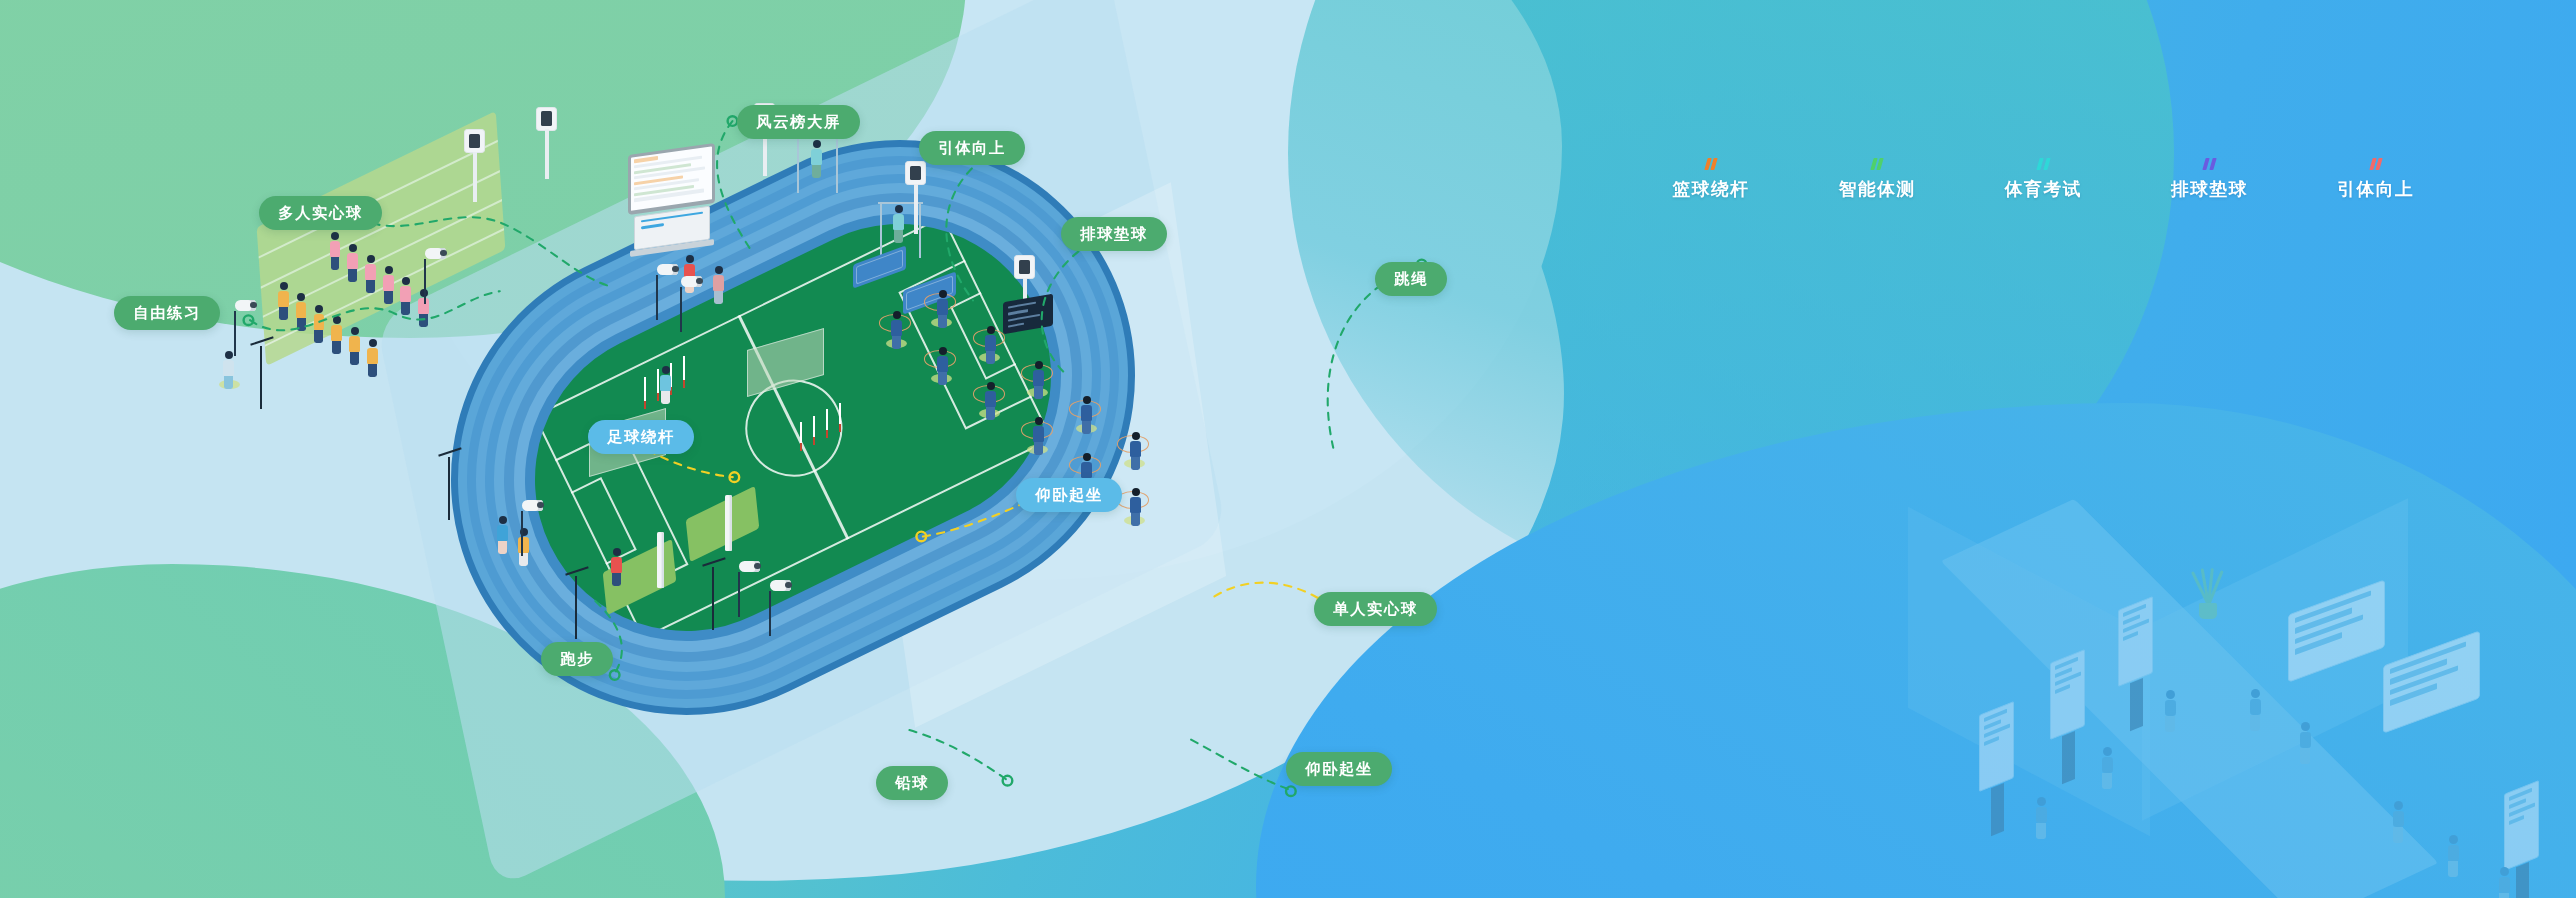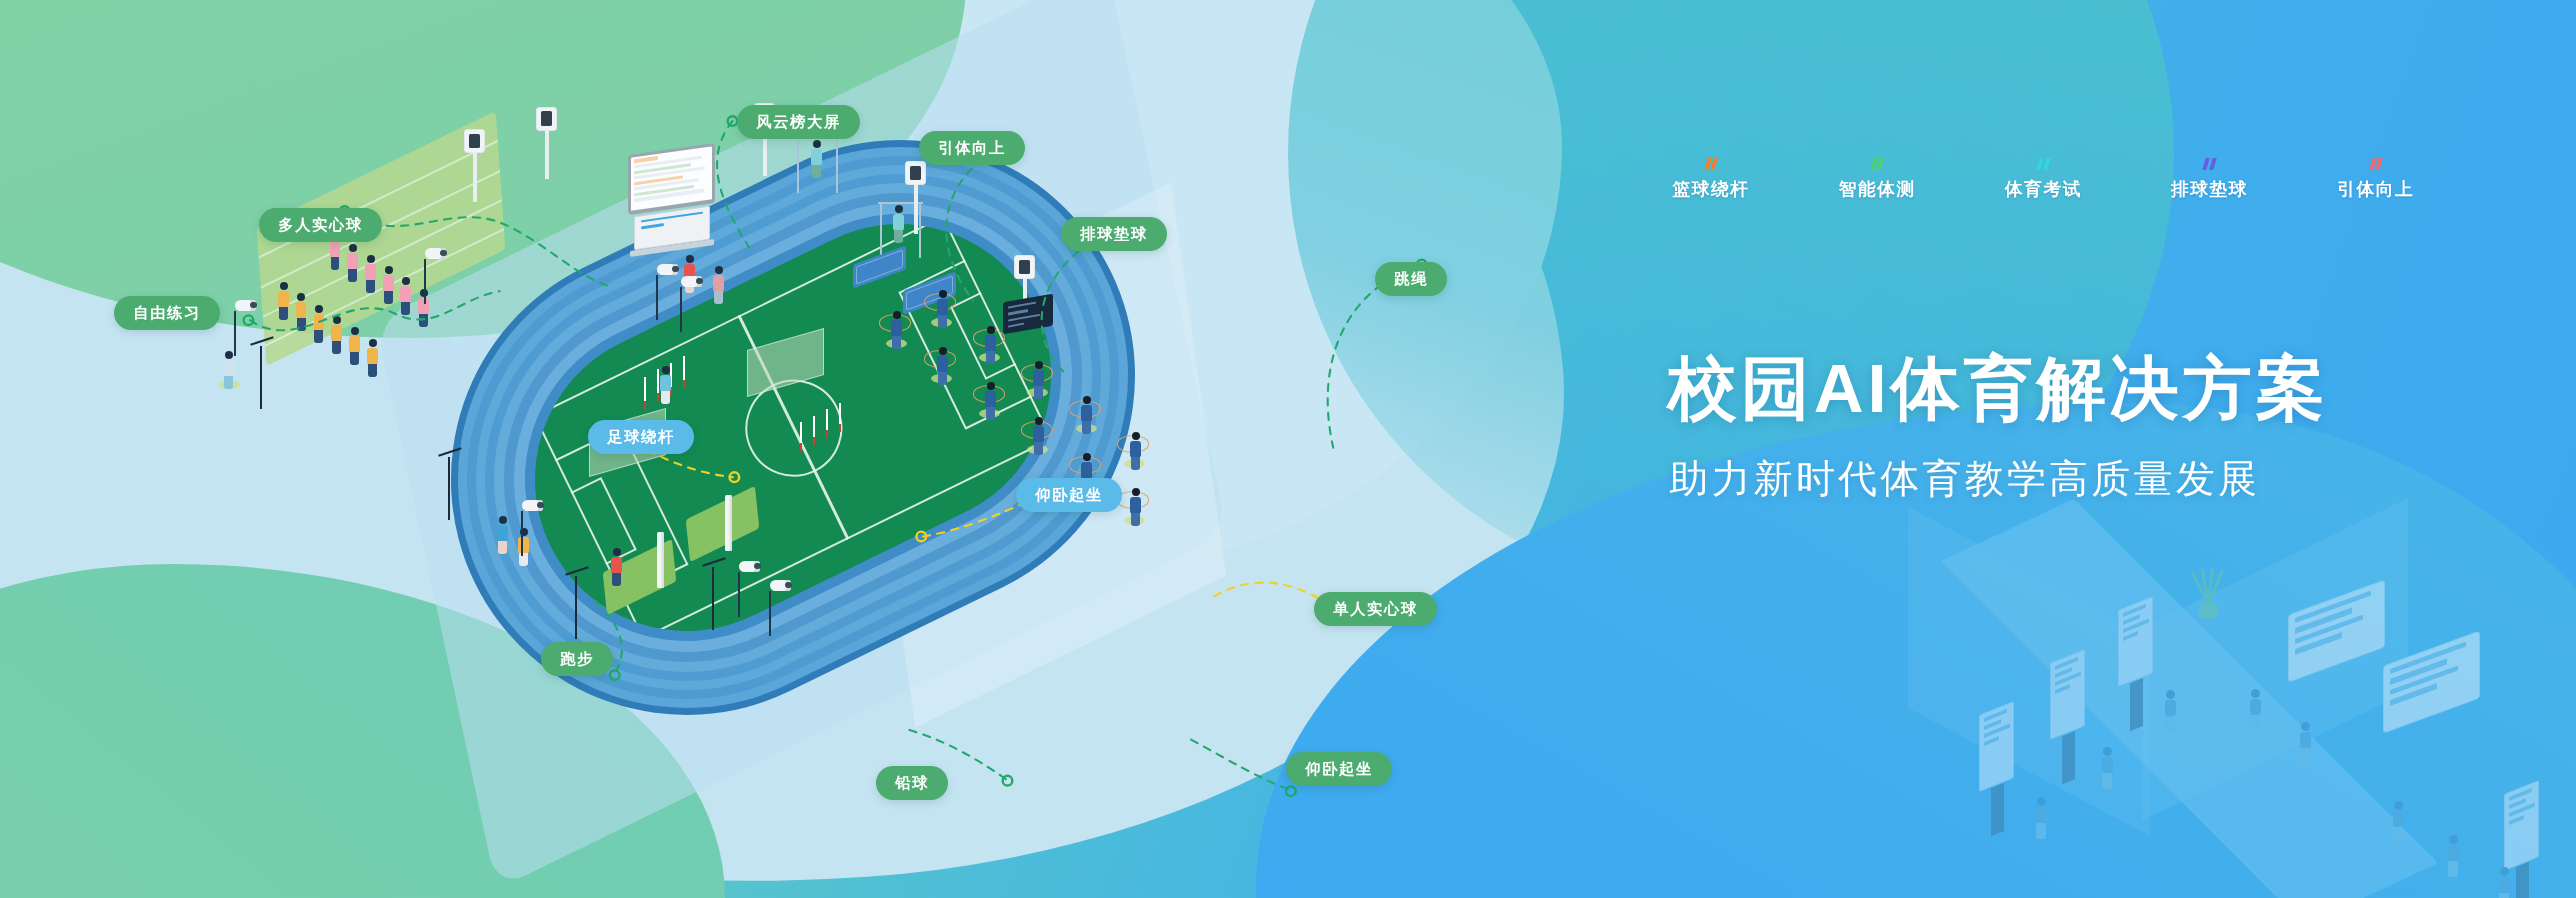--- a/index.html
+++ b/index.html
@@ -677,21 +677,21 @@
   </svg>
   <svg class="conn yellow" style="left:1208px;top:564px;width:161px;height:97px" viewBox="0 0 200 120">
     <path d="M8,40 C54,12 104,22 140,44"></path>
     <circle cx="142" cy="46" r="6"></circle>
   </svg>
   <svg class="conn green" style="left:1175px;top:725px;width:177px;height:105px" viewBox="0 0 220 130">
     <path d="M20,18 C68,44 104,66 142,80"></path>
     <circle cx="144" cy="82" r="6"></circle>
   </svg>
 
-  <div class="tag green" style="left:259px;top:208px">多人实心球</div>
+  <div class="tag green" style="left:259px;top:196px">多人实心球</div>
   <div class="tag green" style="left:114px;top:296px">自由练习</div>
   <div class="tag green" style="left:737px;top:105px">风云榜大屏</div>
   <div class="tag green" style="left:919px;top:131px">引体向上</div>
   <div class="tag green" style="left:1061px;top:217px">排球垫球</div>
   <div class="tag green" style="left:1375px;top:262px">跳绳</div>
   <div class="tag blue" style="left:588px;top:420px">足球绕杆</div>
   <div class="tag blue" style="left:1016px;top:478px">仰卧起坐</div>
   <div class="tag green" style="left:541px;top:642px">跑步</div>
   <div class="tag green" style="left:876px;top:766px">铅球</div>
   <div class="tag green" style="left:1314px;top:592px">单人实心球</div>
@@ -823,18 +823,16 @@
       </div>
       <div class="navitem">
         <span class="navmark">
           <i style="background:#F2696A"></i>
             <i style="background:#F2696A"></i>
         </span>
         <span class="navlabel">引体向上</span>
       </div>
     </div>
 
-    <div class="headline">校园AI体育解决方案</div>
-    <div class="subline">助力新时代体育教学高质量发展</div>
   </div>
 
 </div>
 
 
 </body></html>

